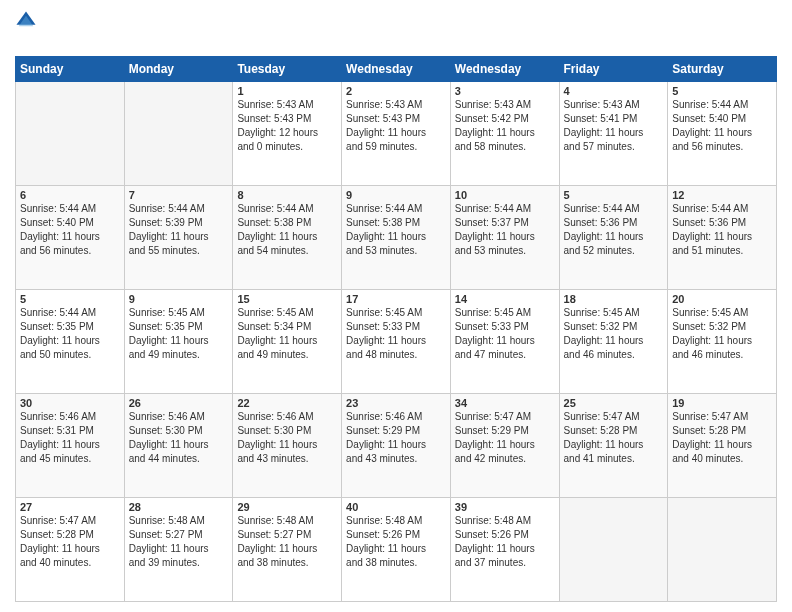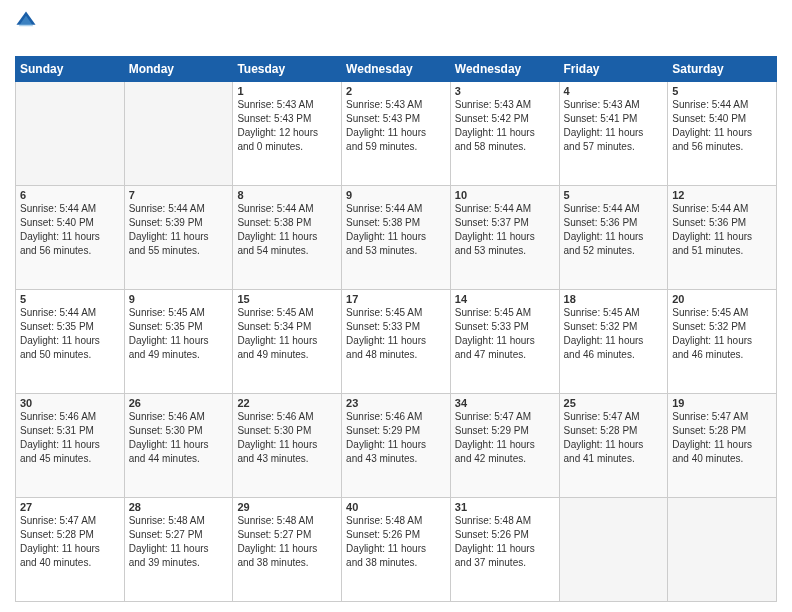--- a/index.html
+++ b/index.html
@@ -353,21 +353,21 @@
 and 38 minutes.</div>
           </td>
           <td>
             <span class="day-num">40</span>
             <div class="day-info" style="white-space: pre-line;">Sunrise: 5:48 AM
 Sunset: 5:26 PM
 Daylight: 11 hours
 and 38 minutes.</div>
           </td>
           <td>
-            <span class="day-num">31</span>
+            <span class="day-num">39</span>
             <div class="day-info" style="white-space: pre-line;">Sunrise: 5:48 AM
 Sunset: 5:26 PM
 Daylight: 11 hours
 and 37 minutes.</div>
           </td>
           <td class="empty-cell"></td>
           <td class="empty-cell"></td>
         </tr>
       </tbody>
   </table>

